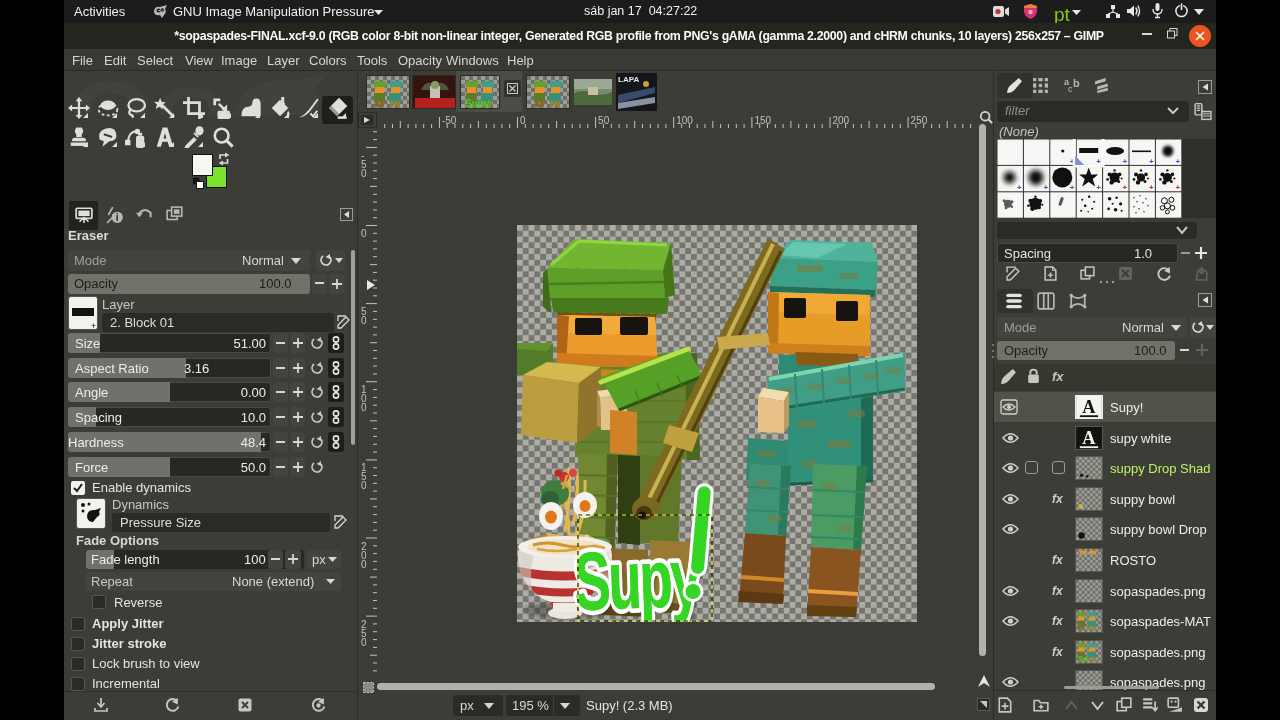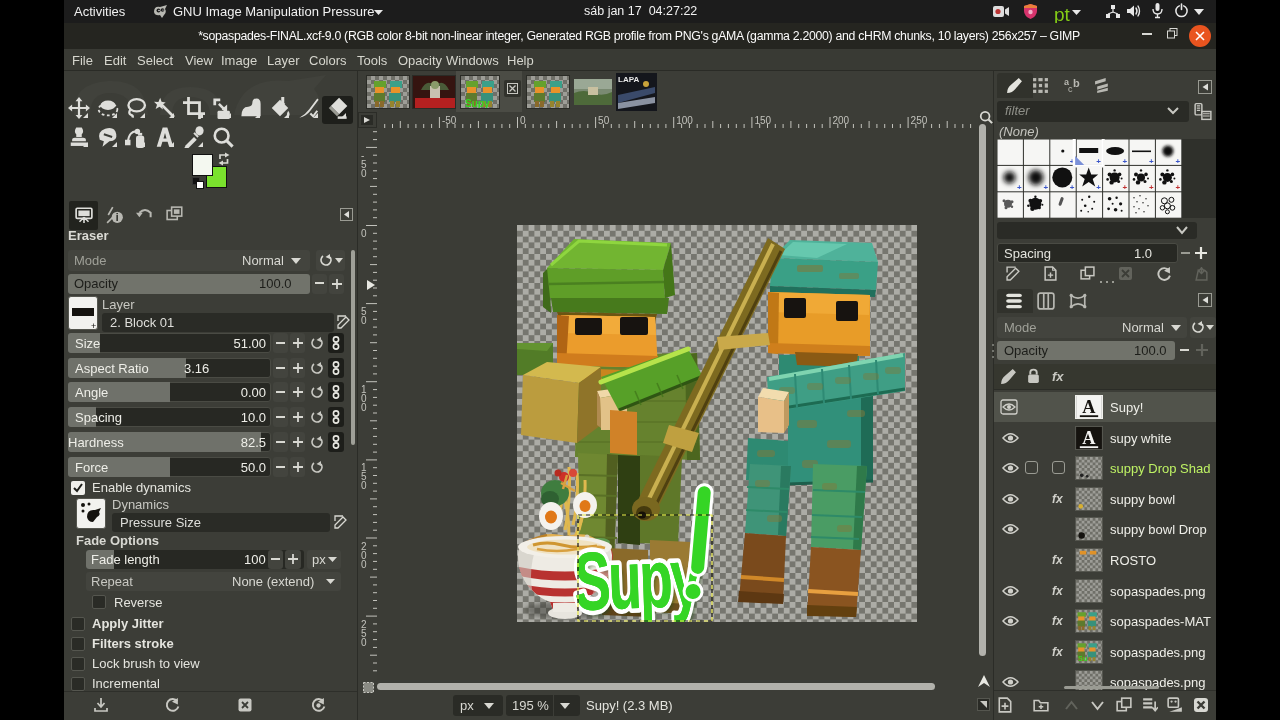--- a/index.html
+++ b/index.html
@@ -57,21 +57,21 @@
     </svg>
 <svg class="a" style="left:1110px;top:3px" width="15" height="15" viewBox="0 0 15 15">
 <circle cx="7.5" cy="8" r="5.6" stroke="#e8e8e8" stroke-width="1.5" fill="none"></circle>
 <path d="M7.5 0.5 L7.5 7" stroke="#1c1c1c" stroke-width="3.2"></path>
 <path d="M7.5 1 L7.5 6.5" stroke="#e8e8e8" stroke-width="1.6" stroke-linecap="round"></path>
     </svg>
 <svg class="a" style="left:1130px;top:9px" width="10" height="7">
       <path d="M0 0 L10 0 L5 6Z" fill="#e8e8e8"></path>
     </svg>
 <div class="a" style="left:0;top:23px;width:1152px;height:26px;background:#252520"></div>
-<div class="a" style="left:108px;top:29px;width:934px;text-align:center;font-size:12.3px;font-weight:normal;letter-spacing:-0.3px;color:#fbfbfb;white-space:nowrap">*sopaspades-FINAL.xcf-9.0 (RGB color 8-bit non-linear integer, Generated RGB profile from PNG's gAMA (gamma 2.2000) and cHRM chunks, 10 layers) 256x257 – GIMP</div>
+<div class="a" style="left:108px;top:29px;width:934px;text-align:center;font-size:12.3px;font-weight:bold;letter-spacing:-0.3px;color:#fbfbfb;white-space:nowrap">*sopaspades-FINAL.xcf-9.0 (RGB color 8-bit non-linear integer, Generated RGB profile from PNG's gAMA (gamma 2.2000) and cHRM chunks, 10 layers) 256x257 – GIMP</div>
 <div class="a" style="left:1078px;top:33px;width:10px;height:2px;background:#d8d8d4"></div>
 <svg class="a" style="left:1103px;top:28px" width="11" height="11">
       <rect x="3" y="0.5" width="7" height="7" fill="none" stroke="#d8d8d4"></rect>
       <rect x="0.5" y="3" width="7" height="7" fill="#252520" stroke="#d8d8d4"></rect>
     </svg>
 <div class="a" style="left:1125px;top:25px;width:22px;height:22px;border-radius:50%;background:#e9541f"></div>
 <svg class="a" style="left:1131px;top:31px" width="10" height="10">
       <path d="M1 1 L9 9 M9 1 L1 9" stroke="#fff" stroke-width="1.6"></path>
     </svg>
 <div class="a" style="left:0;top:49px;width:1152px;height:22px;background:#393a34;border-bottom:1px solid #2a2b26"></div>
@@ -434,21 +434,21 @@
       <path d="M10 0 L10 5 L5.5 3Z" fill="#c8c8c2"></path>
     </svg>
 <div class="a" style="left:264px;top:407px;width:16px;height:20px;background:#1d1e1a;border-radius:3px"></div>
 <svg class="a" style="left:267px;top:410px" width="10" height="14" viewBox="0 0 10 14">
       <circle cx="5" cy="3.5" r="2.6" fill="none" stroke="#e8e8e2" stroke-width="1.6"></circle>
       <circle cx="5" cy="10.5" r="2.6" fill="none" stroke="#e8e8e2" stroke-width="1.6"></circle>
     </svg>
 <div class="a" style="left:4px;top:432px;width:203px;height:20px;background:#272823;border-radius:3px;border:1px solid #4a4b44"></div>
 <div class="a" style="left:4px;top:432px;width:193px;height:20px;background:#6f716a;border-radius:3px 0 0 3px"></div>
 <div class="a" style="left:4px;top:435px;font-size:13px;color:#eeeee8">Hardness</div>
-<div class="a" style="left:120px;top:435px;width:82px;text-align:right;font-size:13px;color:#eeeee8">82.5</div>
+<div class="a" style="left:120px;top:435px;width:82px;text-align:right;font-size:13px;color:#eeeee8">48.4</div>
 <div class="chip a" style="left:209px;top:432px;width:15px;height:20px"></div>
 <div class="a" style="left:212px;top:441px;width:9px;height:2px;background:#d8d8d2"></div>
 <div class="chip a" style="left:226px;top:432px;width:15px;height:20px"></div>
 <svg class="a" style="left:229px;top:437px" width="10" height="10">
       <path d="M5 0 L5 10 M0 5 L10 5" stroke="#d8d8d2" stroke-width="1.8"></path>
     </svg>
 <svg class="a" style="left:247px;top:436px" width="13" height="13" viewBox="0 0 13 13">
       <path d="M3 2 A5 5 0 1 0 10 3" stroke="#c8c8c2" stroke-width="1.6" fill="none"></path>
       <path d="M10 0 L10 5 L5.5 3Z" fill="#c8c8c2"></path>
     </svg>
@@ -510,21 +510,21 @@
 <div class="a" style="left:27px;top:574px;font-size:13px;color:#c8c8c2">Repeat</div>
 <div class="a" style="left:168px;top:574px;font-size:13px;color:#d8d8d2">None (extend)</div>
 <svg class="a" style="left:262px;top:579px" width="9" height="6">
       <path d="M0 0 L9 0 L4.5 5Z" fill="#d8d8d2"></path>
     </svg>
 <div class="a" style="left:28px;top:595px;width:14px;height:14px;background:#2a2b26;border:1px solid #55564f;border-radius:2px"></div>
 <div class="a" style="left:50px;top:595px;font-size:13px;color:#e4e4de">Reverse</div>
 <div class="a" style="left:7px;top:617px;width:14px;height:14px;background:#2a2b26;border:1px solid #55564f;border-radius:2px"></div>
 <div class="a" style="left:28px;top:616px;font-size:13px;font-weight:bold;color:#e4e4de">Apply Jitter</div>
 <div class="a" style="left:7px;top:637px;width:14px;height:14px;background:#2a2b26;border:1px solid #55564f;border-radius:2px"></div>
-<div class="a" style="left:28px;top:636px;font-size:13px;font-weight:bold;color:#e4e4de">Filters stroke</div>
+<div class="a" style="left:28px;top:636px;font-size:13px;font-weight:bold;color:#e4e4de">Jitter stroke</div>
 <div class="a" style="left:7px;top:657px;width:14px;height:14px;background:#2a2b26;border:1px solid #55564f;border-radius:2px"></div>
 <div class="a" style="left:28px;top:656px;font-size:13px;color:#e4e4de">Lock brush to view</div>
 <div class="a" style="left:7px;top:677px;width:14px;height:14px;background:#2a2b26;border:1px solid #55564f;border-radius:2px"></div>
 <div class="a" style="left:28px;top:676px;font-size:13px;color:#e4e4de">Incremental</div>
 <div class="a" style="left:0;top:691px;width:293px;height:29px;background:#3c3d37;border-top:1px solid #2e2f2a"></div>
 <svg class="a" style="left:30px;top:698px" width="14" height="14" viewBox="0 0 14 14">
       <path d="M7 0 L7 8 M3.5 5 L7 9 L10.5 5" stroke="#c8c8c2" stroke-width="1.7" fill="none"></path>
       <path d="M1 10 L1 13 L13 13 L13 10" stroke="#c8c8c2" stroke-width="1.7" fill="none"></path>
     </svg>
 <svg class="a" style="left:101px;top:698px" width="15" height="15" viewBox="0 0 14 14">

